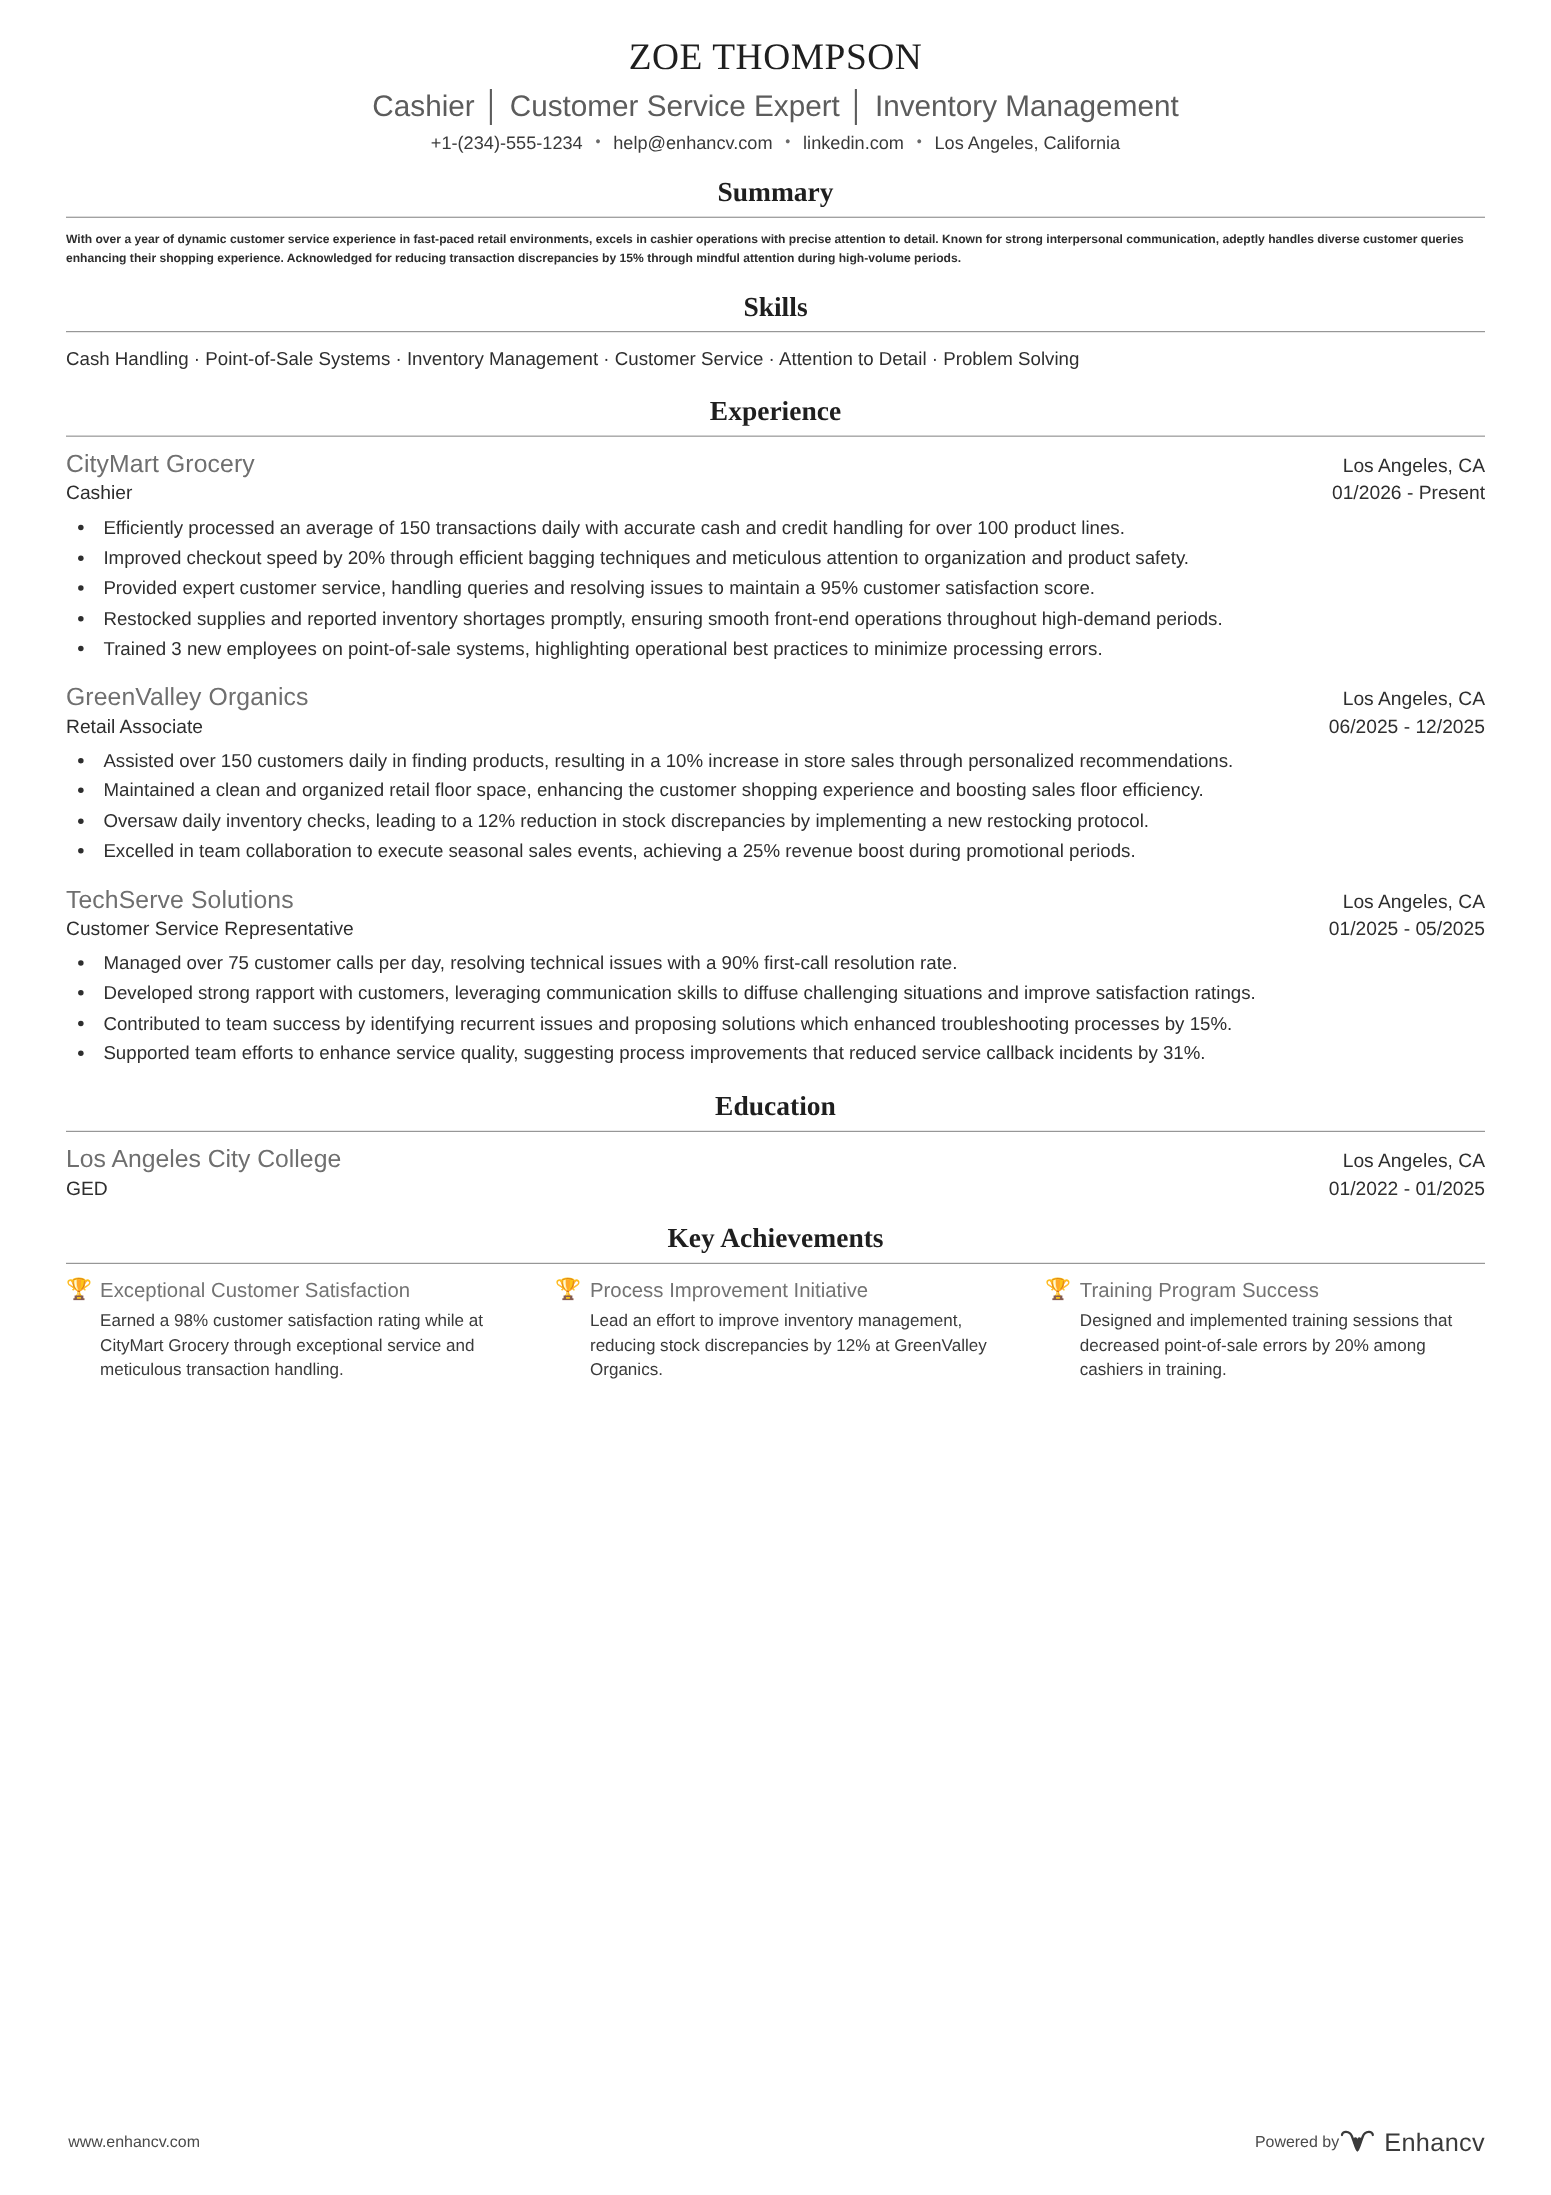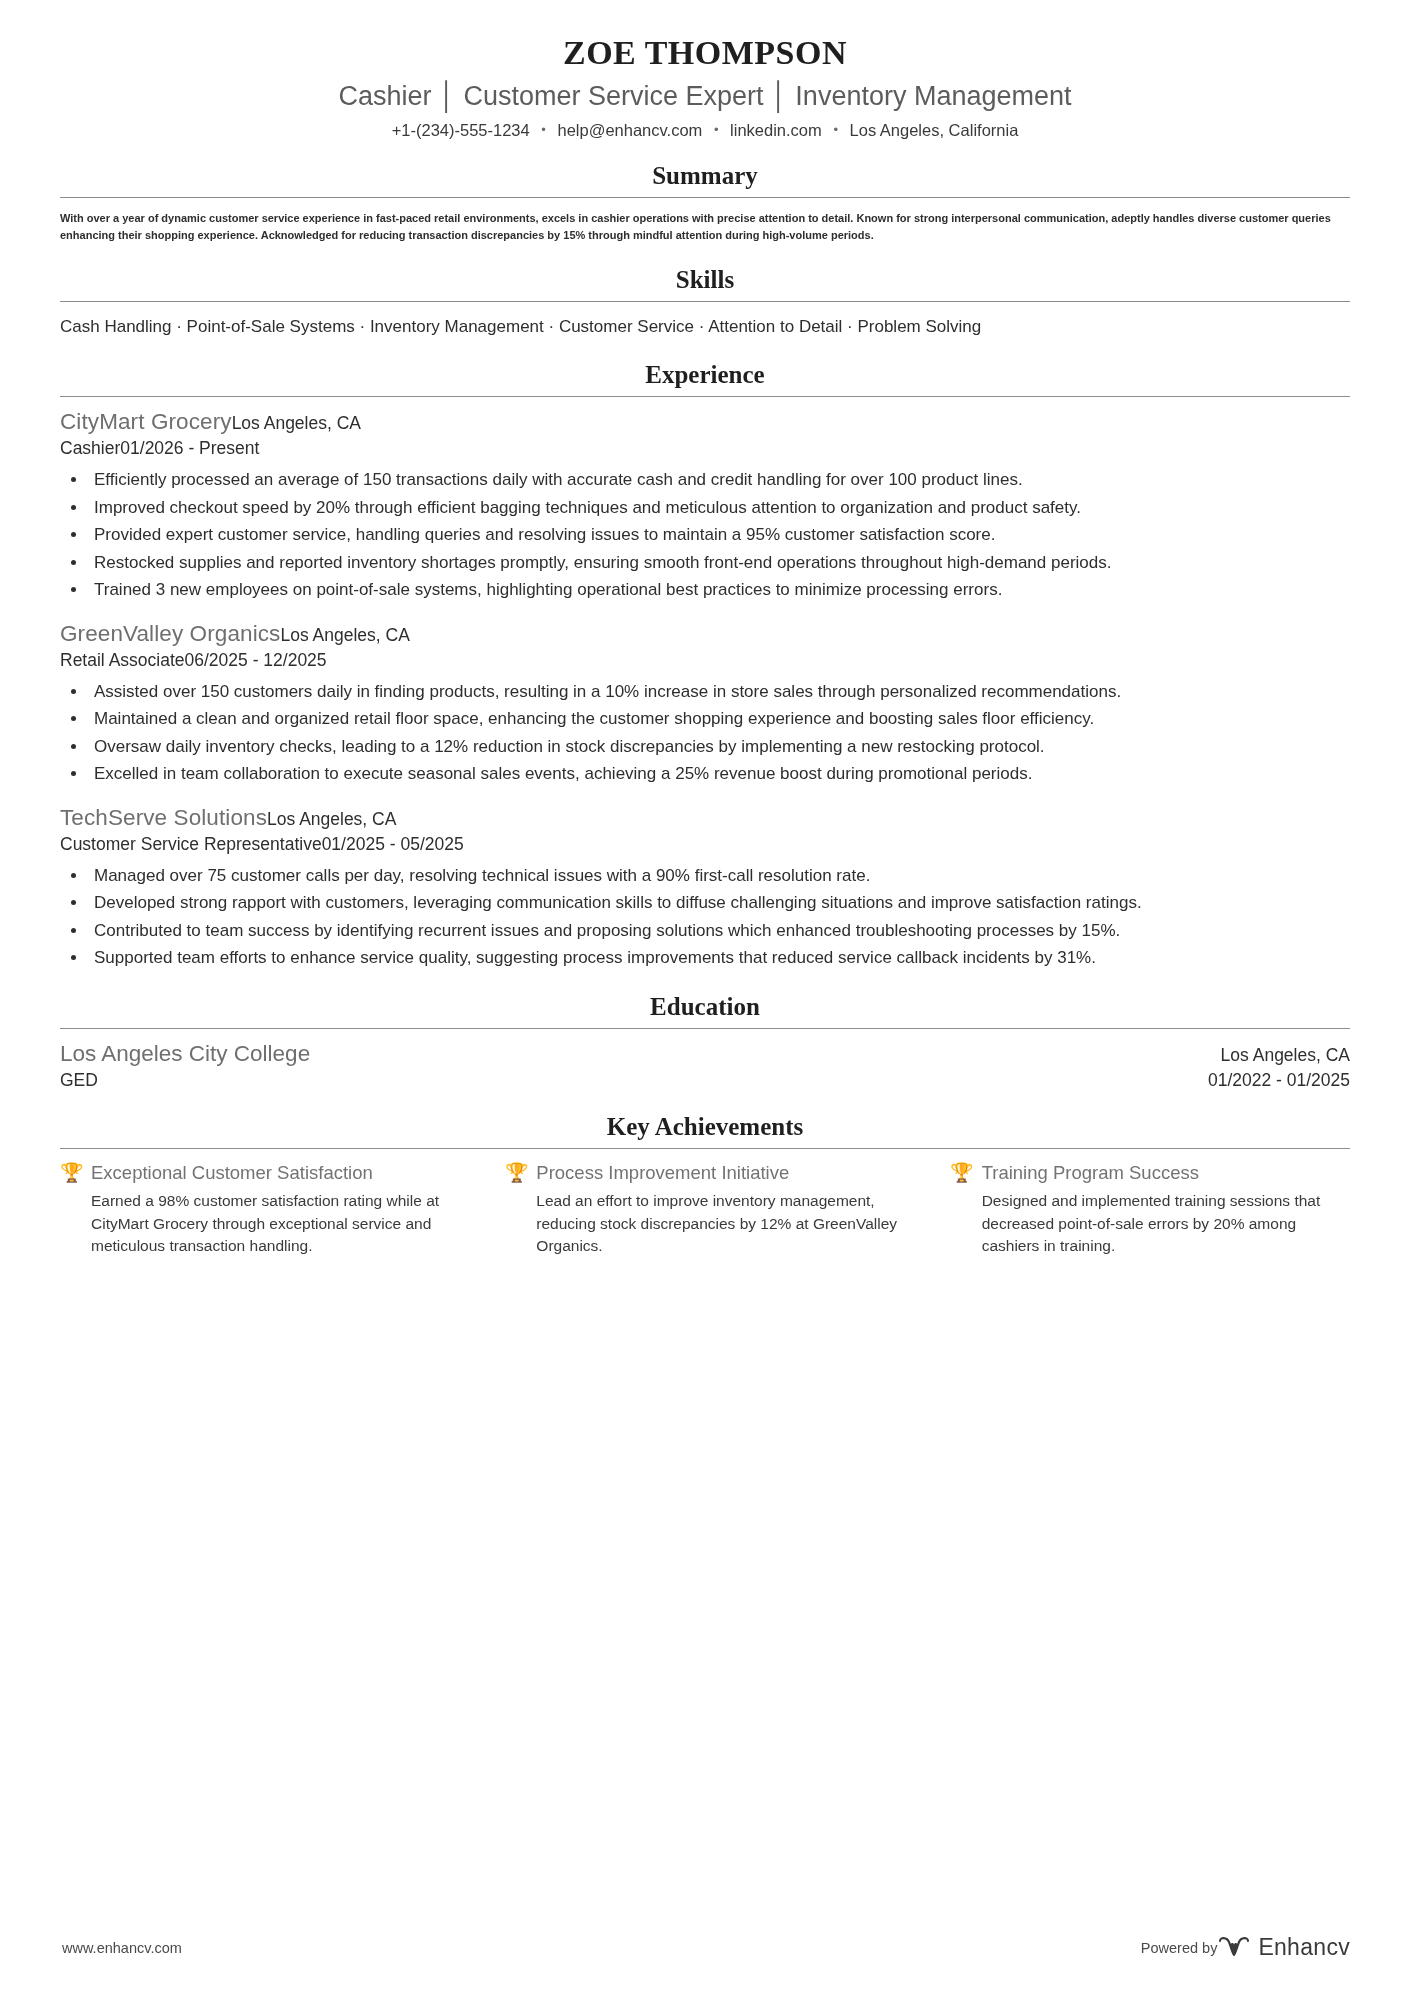--- a/index.html
+++ b/index.html
@@ -14,21 +14,21 @@
   .page {
     width: 1410px;
     min-height: 1995px;
     padding: 34px 60px 0 60px;
     position: relative;
   }
   
   .hdr { text-align: center; }
   .hdr-name {
     font-family: "Liberation Serif", serif;
-    font-weight: bold;
+    font-weight: normal;
     font-size: 34px;
     letter-spacing: 0.5px;
     color: #1f1f1f;
     margin-bottom: 9px;
   }
   .hdr-title {
     font-size: 27px;
     color: #5c5c5c;
     font-weight: 400;
     margin-bottom: 9px;
@@ -66,21 +66,21 @@
   .skills-text {
     font-size: 17px;
     color: #2e2e2e;
     line-height: 1.5;
   }
   
   .job { margin-bottom: 4px; }
   .job + .job { margin-top: 18px; }
   .job-row {
     display: flex;
-    justify-content: flex-start;
+    justify-content: space-between;
     align-items: baseline;
   }
   .job-company {
     font-size: 22.5px;
     color: #6f6f6f;
     font-weight: 400;
     letter-spacing: 0.1px;
   }
   .job-location {
     font-size: 17.5px;

